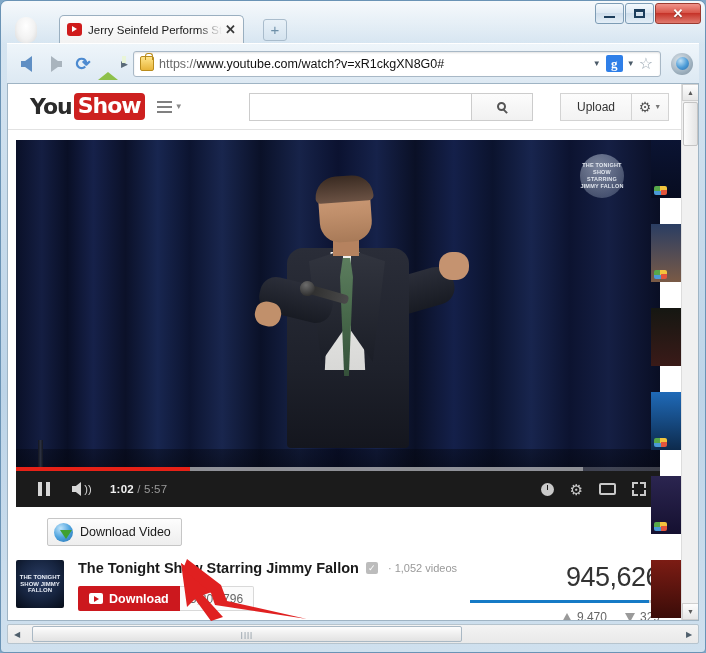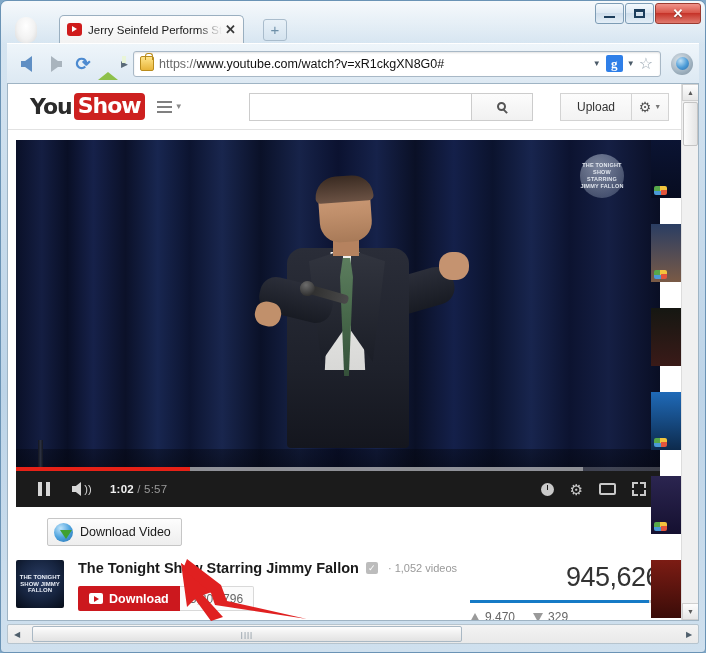--- a/index.html
+++ b/index.html
@@ -373,21 +373,21 @@
   }
   #sub-count {
     height: 25px; padding: 0 10px; border: 1px solid #d9d9d9; border-left: none;
     background: #fbfbfb; color: #666; font-size: 12px;
     display:flex; align-items:center; border-radius: 0 2px 2px 0;
   }
   #stats-col { width: 190px; flex:none; text-align: right; padding-top: 2px; }
   #view-count { font-size: 27px; color: #333; font-weight: normal; letter-spacing: -.5px; }
   #ratingbar { height: 3px; background: #ccc; margin-top: 7px; position: relative; }
   #ratingbar > i { position:absolute; left:0; top:0; height:100%; background: #167ac6; display:block; }
-  #likes-row { display:flex; gap: 18px; margin-top: 7px; font-size: 12px; color: #666; }
+  #likes-row { display:flex; justify-content:flex-end; gap: 18px; margin-top: 7px; font-size: 12px; color: #666; }
   .thumb-up, .thumb-down { display:flex; align-items:center; gap:5px; }
   .tglyph { width:0;height:0;border-left: 5px solid transparent; border-right: 5px solid transparent; border-bottom: 9px solid #9a9a9a; }
   .tglyph.down { border-bottom: none; border-top: 9px solid #9a9a9a; }
 
   
   #rail { position:absolute; right: 17px; top: 56px; width: 30px; bottom: 0; }
   .rail-thumb { width: 30px; height: 58px; margin-bottom: 26px; position: relative; overflow:hidden; }
   .rail-badge {
     position:absolute; left: 3px; bottom: 3px; width: 13px; height: 9px; border-radius: 2px;
     background: conic-gradient(#f2c43d 0 25%, #e2553c 0 50%, #4a9ad6 0 75%, #57a84a 0 100%);

